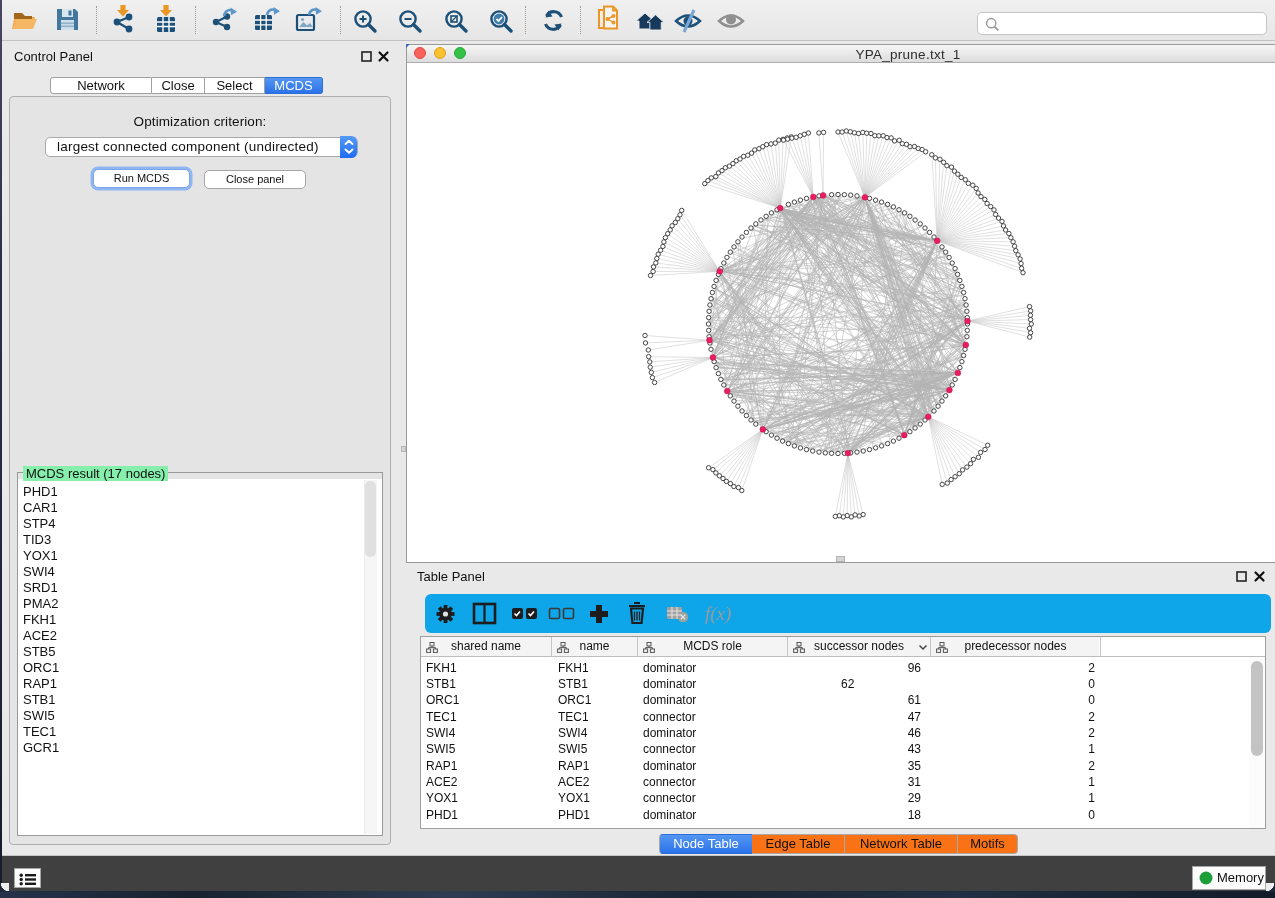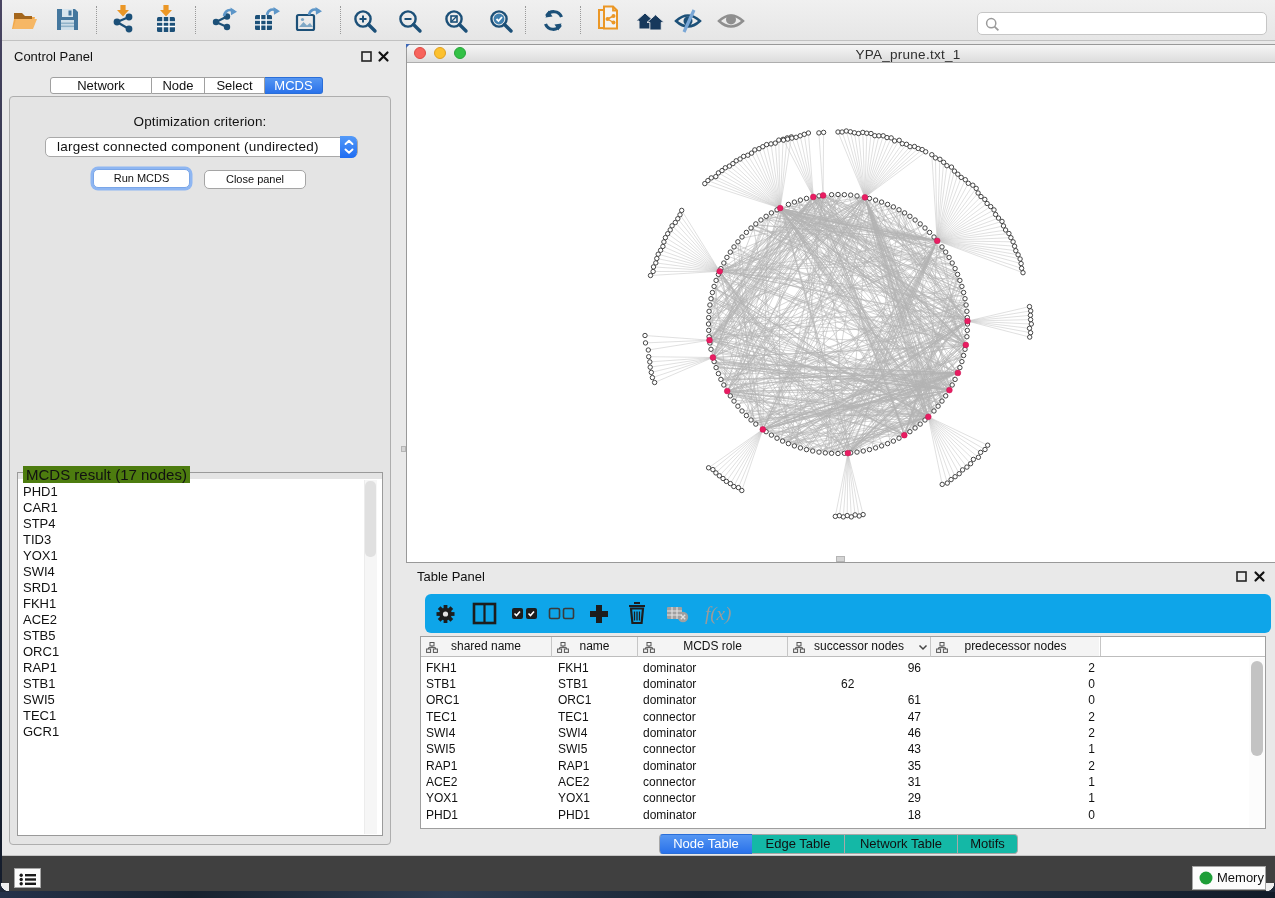--- a/index.html
+++ b/index.html
@@ -11,37 +11,37 @@
 #search{position:absolute;left:975px;top:12px;width:290px;height:23px;background:#fff;border:1px solid #c6c6c6;border-radius:5px}
 #cpPane{position:absolute;left:9px;top:96px;width:382px;height:749px;background:#e4e4e4;border:1px solid #aeaeae;border-radius:4px}
 .tab{position:absolute;top:77px;height:17px;border:1px solid #a0a0a0;border-left:none;background:#fff;font-size:13px;text-align:center;line-height:16px;color:#111}
 .tabsel{background:linear-gradient(#5596f2,#2a72ea);color:#fff;border-color:#2a6ed8}
 #dd{position:absolute;left:45px;top:137px;width:313px;height:20px;background:#fff;border:1px solid #a9a9a9;border-radius:5px;font-size:13.5px;letter-spacing:0.22px;line-height:18px;padding-left:11px;color:#111}
 #ddcap{position:absolute;left:340px;top:136px;width:17px;height:22px;border-radius:0 5.5px 5.5px 0;background:linear-gradient(#549af8,#1e6cf2)}
 .btn{position:absolute;height:19px;background:#fff;border:1px solid #a5a5a5;border-radius:5px;font-size:11px;text-align:center;line-height:17px;color:#111}
 #runbtn{left:93px;top:169px;width:97px;box-shadow:0 0 0 2.5px rgba(120,170,245,.8);border-color:#7aa6e8}
 #closebtn{left:204px;top:170px;width:102px}
 #fs{position:absolute;left:17px;top:472px;width:366px;height:364px;border:1px solid #9a9a9a}
-#fslegend{position:absolute;left:23px;top:466px;background:#4d7c0f;padding:0 3px;font-size:15px}
+#fslegend{position:absolute;left:23px;top:466px;background:#86efac;padding:0 3px;font-size:13px}
 #fslist{position:absolute;left:18px;top:479px;width:364px;height:356px;background:#fff;font-size:13px;line-height:16px;padding:5px 0 0 5px}
 #fssb{position:absolute;left:364px;top:480px;width:13px;height:354px;background:#f6f6f6;border-left:1px solid #ececec}
 #fssbth{position:absolute;left:365px;top:481px;width:11px;height:76px;background:#e0e0e0;border-radius:5px}
 #frame{position:absolute;left:406px;top:44px;width:1002px;height:519px;background:#fff;border:1px solid #999;border-right:none}
 #ftitle{position:absolute;left:0;top:0;width:1002px;height:18px;background:linear-gradient(#f6f6f6,#dcdcdc);border-bottom:1px solid #aeaeae}
 .tl{position:absolute;top:2.4px;width:12px;height:12px;border-radius:50%}
 #ftext{position:absolute;left:0;top:1.5px;width:1002px;text-align:center;font-size:13.5px;letter-spacing:0.25px;color:#2e2e2e}
 #tp{position:absolute;left:407px;top:565px;width:866px;height:290px}
 #tptb{position:absolute;left:18px;top:29px;width:846px;height:39px;background:#0ea5e9;border-radius:6px}
 #tbl{position:absolute;left:13px;top:71px;width:846px;height:193px;background:#fff;border:1px solid #9e9e9e}
 #thead{position:absolute;left:0;top:0;width:678px;height:20px;background:#f4f4f4;border-bottom:1px solid #bdbdbd}
 .th{position:absolute;top:0;height:20px;border-right:1px solid #c6c6c6;font-size:12px;color:#111;text-align:center;line-height:19px}
 .td{position:absolute;font-size:12px;color:#111;line-height:16.4px;white-space:pre}
 #tsb{position:absolute;left:828px;top:21px;width:16px;height:170px;background:#fcfcfc}
 #tsbth{position:absolute;left:830px;top:24px;width:12px;height:95px;background:#c3c3c3;border-radius:6px}
-.btab{position:absolute;top:269px;height:20px;background:#14b8a6;border:1px solid #a8a8a8;border-left:none;font-size:13px;text-align:center;line-height:18px}
+.btab{position:absolute;top:269px;height:20px;background:#f97316;border:1px solid #a8a8a8;border-left:none;font-size:13px;text-align:center;line-height:18px}
 .btabsel{background:linear-gradient(#5596f2,#2a72ea);color:#fff;border-color:#2a6ed8}
 #status{position:absolute;left:2px;top:855px;width:1273px;height:36px;background:#404040;border-top:1px solid #c6c6c6}
 #listbtn{position:absolute;left:11.5px;top:12px;width:27px;height:20px;background:#fcfcfc;border:1px solid #a5a5a5}
 #membtn{position:absolute;left:1190px;top:10px;width:74px;height:24px;background:#fcfcfc;border:1px solid #a5a5a5;font-size:13px;color:#111;line-height:22px;padding-left:24px}
 .grip{position:absolute;background:#d4d4d4;border:1px solid #b5b5b5}
 </style></head>
 <body>
 <div id="toolbar">
     <svg class="abs" style="left:9px;top:7px" width="29" height="27" viewBox="0 0 29 27">
       <path d="M3 6 h8 l3 3 h7 v3 H3 z" fill="#a4661c"></path>
@@ -159,41 +159,42 @@
 
 <div class="abs" style="left:14px;top:49px;font-size:13px">Control Panel</div>
 <svg class="abs" style="left:361px;top:51px" width="11" height="11" viewBox="0 0 11 11">
     <rect x="1" y="1" width="9" height="9" fill="none" stroke="#222" stroke-width="1.6"></rect>
   </svg>
 <svg class="abs" style="left:377px;top:50px" width="13" height="13" viewBox="0 0 13 13">
     <path d="M2.5 2.5 L10.5 10.5 M10.5 2.5 L2.5 10.5" stroke="#111" stroke-width="2.2" stroke-linecap="round"></path>
   </svg>
 <div id="cpPane"></div>
 <div class="tab" style="left:50px;width:102px;border-left:1px solid #a0a0a0;border-radius:3px 0 0 3px;">Network</div>
-<div class="tab" style="left:152px;width:53px;">Node</div>
+<div class="tab" style="left:152px;width:53px;">Close</div>
 <div class="tab" style="left:205px;width:60px;">Select</div>
 <div class="tab tabsel" style="left:265px;width:58px;border-radius:0 3px 3px 0;">MCDS</div>
 <div class="abs" style="left:0;top:114px;width:400px;text-align:center;font-size:13.5px;letter-spacing:0.1px">Optimization criterion:</div>
 <div id="dd">largest connected component (undirected)</div>
 <div id="ddcap"></div>
 <svg class="abs" style="left:344px;top:139px" width="10" height="16" viewBox="0 0 10 16">
     <path d="M1.5 5 L5 1.7 L8.5 5" fill="none" stroke="#fff" stroke-width="1.9" stroke-linecap="round" stroke-linejoin="round"></path>
     <path d="M1.5 10.5 L5 13.8 L8.5 10.5" fill="none" stroke="#fff" stroke-width="1.9" stroke-linecap="round" stroke-linejoin="round"></path>
   </svg>
 <div class="btn" id="runbtn">Run MCDS</div>
 <div class="btn" id="closebtn">Close panel</div>
 <div id="fs"></div>
 <div id="fslist">
     <div>PHD1</div>
     <div>CAR1</div>
     <div>STP4</div>
     <div>TID3</div>
     <div>YOX1</div>
     <div>SWI4</div>
     <div>SRD1</div>
+    <div>PMA2</div>
     <div>FKH1</div>
     <div>ACE2</div>
     <div>STB5</div>
     <div>ORC1</div>
     <div>RAP1</div>
     <div>STB1</div>
     <div>SWI5</div>
     <div>TEC1</div>
     <div>GCR1</div>
   </div>

